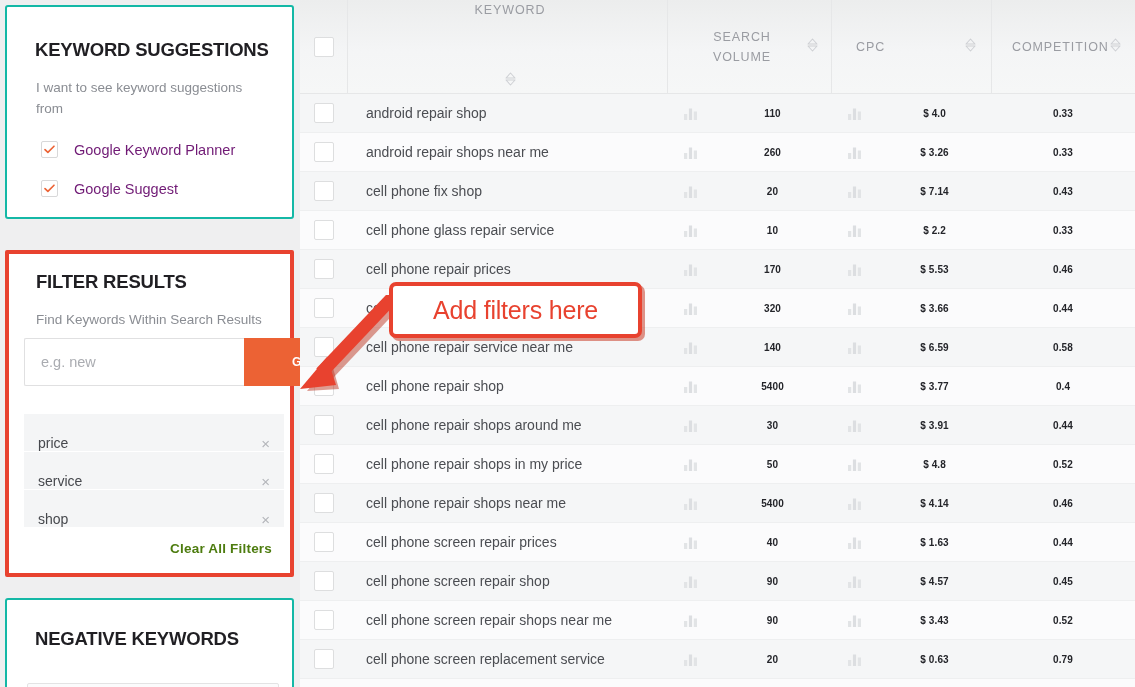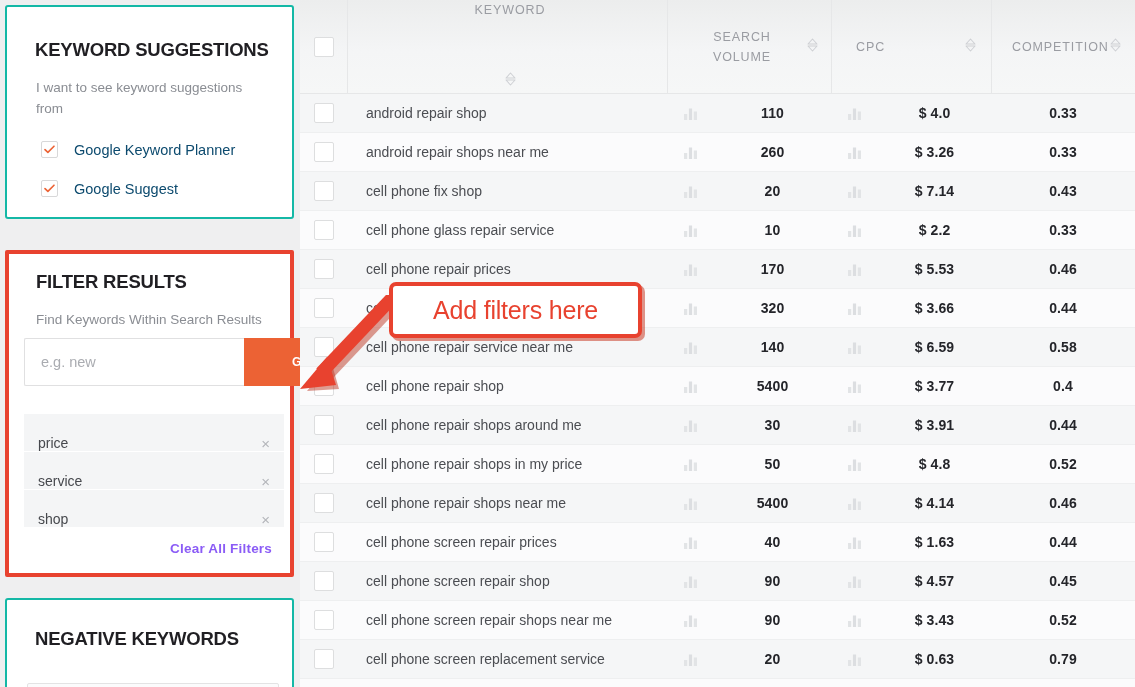--- a/index.html
+++ b/index.html
@@ -40,21 +40,21 @@
   #ks-sub{left:29px;top:70px;}
   .check-row{position:absolute;display:flex;align-items:center;}
   #ks-row-0{left:34px;top:134px;}
   #ks-row-1{left:34px;top:173px;}
   .checkbox-sm{
     width:17px;height:17px;border:1px solid #d8d8d9;background:#fff;
     border-radius:2px;display:flex;align-items:center;justify-content:center;
     box-sizing:border-box;
   }
   .checkbox-sm svg{display:block;}
-  .check-label{margin-left:16px;font-size:14.5px;color:#0c4a6e;}
+  .check-label{margin-left:16px;font-size:14.5px;color:#701a75;}
 
   
   #panel-filter-results{
     position:absolute;left:5px;top:250px;width:289px;height:327px;
     border:4px solid #e8422f;border-radius:2px;background:#fff;
     box-sizing:border-box;
   }
   #fr-title{position:absolute;left:27px;top:17px;}
   #fr-sub{left:27px;top:55px;width:250px;font-size:13.5px;}
   .filter-input-wrap{
@@ -76,21 +76,21 @@
   .filter-tags{position:absolute;left:15px;top:160px;width:260px;}
   .filter-tag{
     height:38px;background:#f4f5f6;border-bottom:1px solid #fff;
     display:flex;align-items:flex-end;justify-content:space-between;
     padding:0 14px;box-sizing:border-box;
   }
   .filter-tag .tag-label{font-size:14px;color:#46484d;}
   .tag-x{font-size:15px;color:#b3b5ba;cursor:pointer;line-height:1;}
   #clear-all{
     position:absolute;right:18px;top:287px;
-    font-size:13.5px;font-weight:bold;color:#8b5cf6;cursor:pointer;
+    font-size:13.5px;font-weight:bold;color:#4d7c0f;cursor:pointer;
     letter-spacing:0.2px;
   }
 
   
   #panel-negative-keywords{
     position:absolute;left:5px;top:598px;width:289px;height:160px;
   }
   #nk-title{position:absolute;left:28px;top:28px;}
   #nk-box{
     position:absolute;left:20px;top:83px;width:250px;height:60px;
@@ -147,21 +147,21 @@
     width:20px;height:20px;border:1px solid #dddedf;background:#fff;
     border-radius:2px;box-sizing:border-box;
   }
 
   .tbody-row{height:39px;border-bottom:1px solid #eeeff0;align-items:center;}
   .tbody-row.odd{background:#f5f6f7;}
   .tbody-row.even{background:#fbfbfc;}
   .tbody-row .c-keyword{
     font-size:14px;color:#4b4d52;padding-left:19px;box-sizing:border-box;
   }
-  .cell-num{font-size:14px;font-weight:bold;color:#24252a;letter-spacing:0.1px;}
+  .cell-num{font-size:10px;font-weight:bold;color:#24252a;letter-spacing:0.1px;}
 
   
   .callout{
     position:absolute;left:389px;top:282px;width:253px;height:56px;
     background:#ffffff;border:4px solid #e8422f;border-radius:7px;
     box-shadow:3px 3px 0 rgba(200,60,40,.55);
     display:flex;align-items:center;justify-content:center;
     box-sizing:border-box;z-index:30;
   }
   .callout-text{

